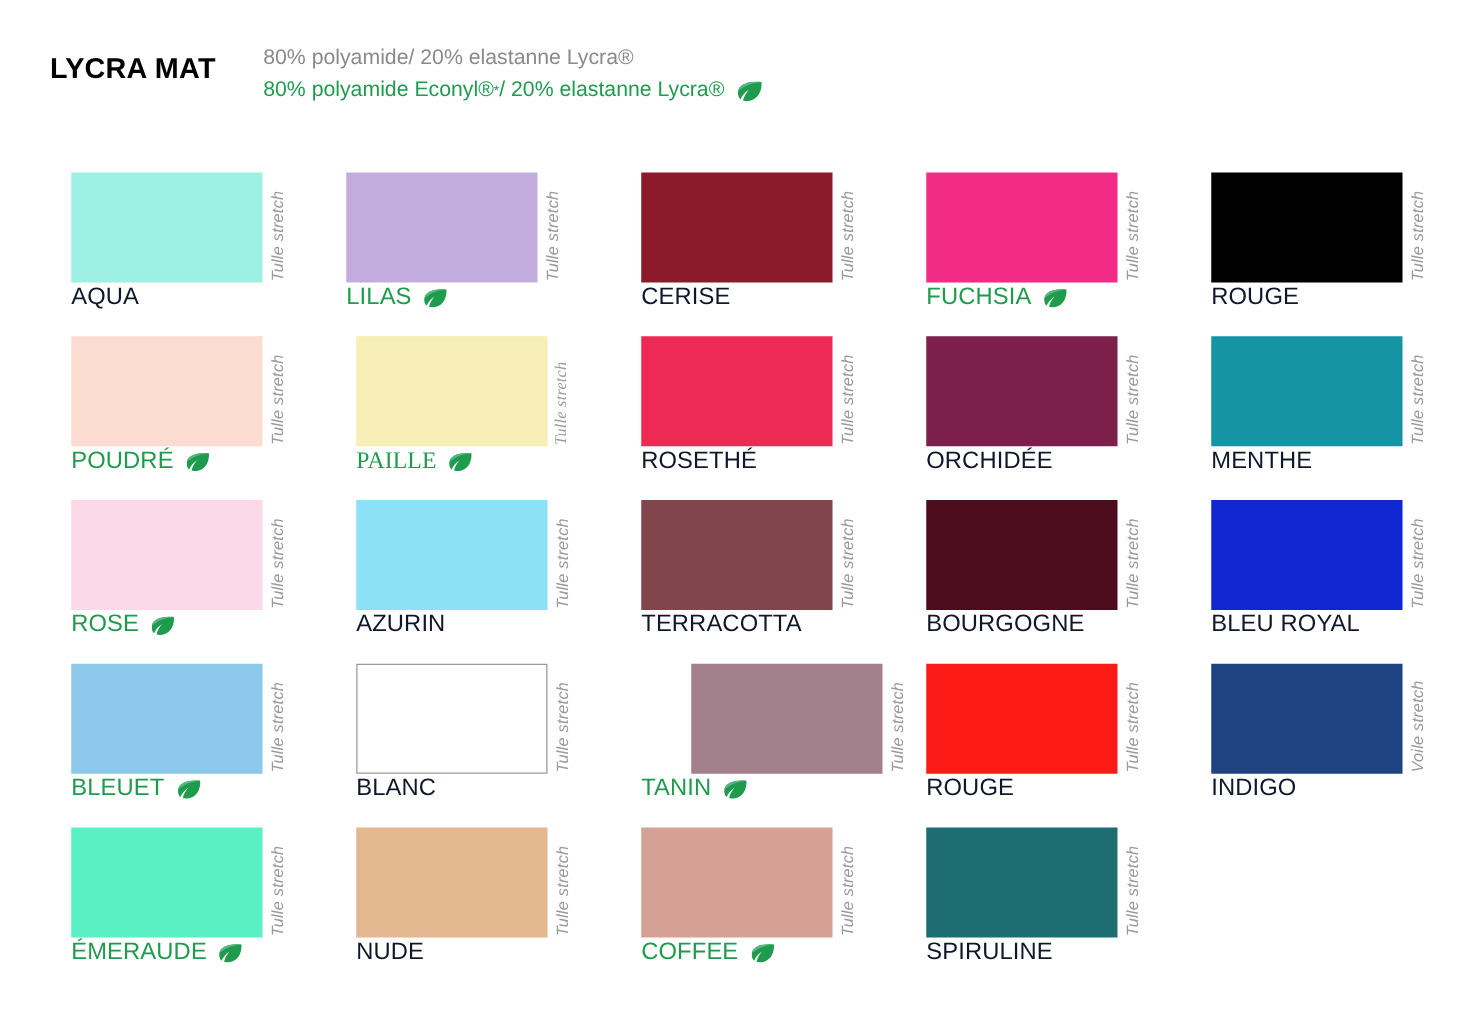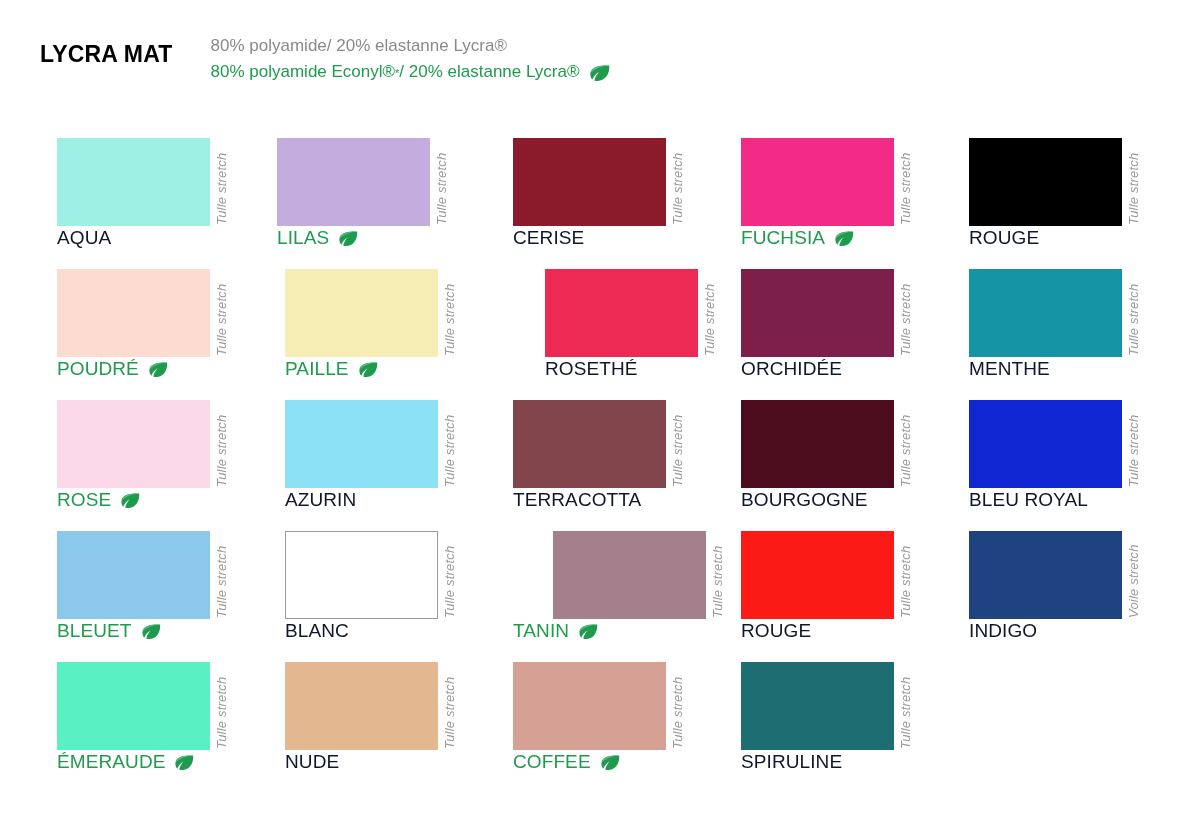--- a/index.html
+++ b/index.html
@@ -221,36 +221,36 @@
         <div class="name-row">
           <span class="name eco">POUDRÉ</span>
           <span class="name-leaf">
             <svg class="leaf" width="19" height="15" viewBox="0 0 20 16">
               <path d="M19.2 0.6 C12.5 0.0 6.2 0.9 2.6 4.0 C-0.6 6.8 -0.2 11.9 2.3 14.6 C3.3 12.0 5.6 9.0 9.0 6.7 C6.7 9.6 5.1 12.4 4.4 15.4 C8.2 17.0 13.4 15.3 16.3 11.6 C18.9 8.3 19.5 4.0 19.2 0.6 Z" fill="#1f9b4e"></path>
               <path d="M19.2 0.6 C12.5 0.0 6.2 0.9 2.6 4.0 C1.4 5.1 0.8 6.5 0.7 7.9 C5.0 4.0 11.6 1.3 19.2 0.6 Z" fill="#55b87e"></path>
             </svg>
           </span>
         </div>
       </div>
-      <div class="cell" style="left: 228px;">
+      <div class="cell" style="left: 228px; font-family: Liberation Serif, serif;">
         <div class="swatch-wrap">
           <div class="swatch" style="background: rgb(246, 238, 180);"></div>
           <div class="stretch-label">Tulle stretch</div>
         </div>
         <div class="name-row">
           <span class="name eco">PAILLE</span>
           <span class="name-leaf">
             <svg class="leaf" width="19" height="15" viewBox="0 0 20 16">
               <path d="M19.2 0.6 C12.5 0.0 6.2 0.9 2.6 4.0 C-0.6 6.8 -0.2 11.9 2.3 14.6 C3.3 12.0 5.6 9.0 9.0 6.7 C6.7 9.6 5.1 12.4 4.4 15.4 C8.2 17.0 13.4 15.3 16.3 11.6 C18.9 8.3 19.5 4.0 19.2 0.6 Z" fill="#1f9b4e"></path>
               <path d="M19.2 0.6 C12.5 0.0 6.2 0.9 2.6 4.0 C1.4 5.1 0.8 6.5 0.7 7.9 C5.0 4.0 11.6 1.3 19.2 0.6 Z" fill="#55b87e"></path>
             </svg>
           </span>
         </div>
       </div>
-      <div class="cell" style="left: 456px; margin-left: 32px;">
+      <div class="cell" style="left: 456px;">
         <div class="swatch-wrap">
           <div class="swatch" style="background: rgb(237, 42, 83);"></div>
           <div class="stretch-label">Tulle stretch</div>
         </div>
         <div class="name-row">
           <span class="name">ROSETHÉ</span>
         </div>
       </div>
       <div class="cell" style="left: 684px;">
         <div class="swatch-wrap">

